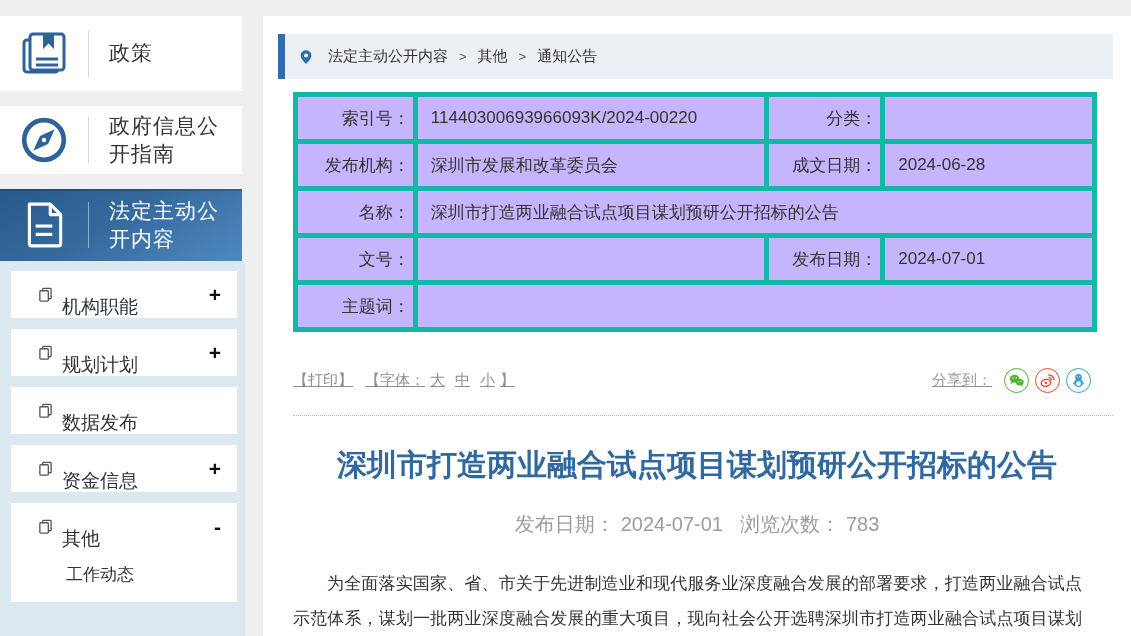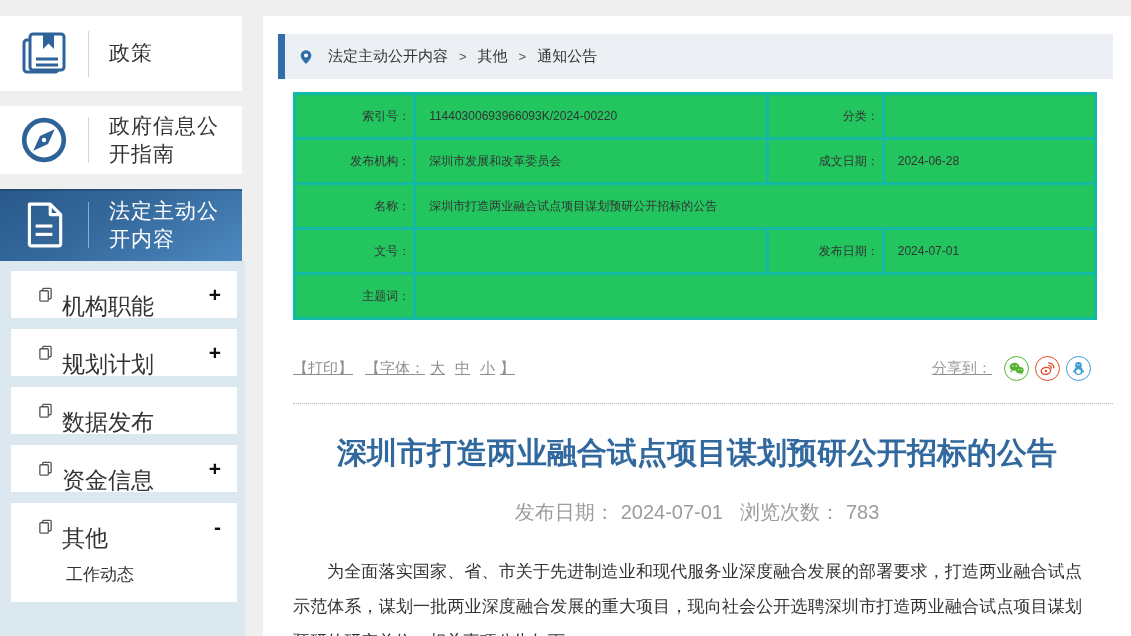--- a/index.html
+++ b/index.html
@@ -18,34 +18,34 @@
   .p-divider{width:1px;height:46px;background:#d6d6d6;flex-shrink:0;}
   .p-label{padding:0 8px 0 20px;font-size:21px;color:#333;line-height:1.35;letter-spacing:1px;}
   .p-card.active{background:linear-gradient(150deg,#29598b 0%,#35699c 45%,#4d89c0 100%);box-shadow:inset 0 2px 0 rgba(0,0,0,.18);}
   .p-card.active .p-label{color:#fff;}
   .p-card.active .p-divider{background:rgba(255,255,255,.45);}
 
   .sub-list{background:#dce8ef;margin-top:0;padding:10px 8px 0 11px;flex:1;}
   .s-card{background:#fff;margin-bottom:11px;cursor:pointer;}
   .s-row{height:47px;display:flex;align-items:center;padding:0 16px 0 27px;}
   .s-icon{display:flex;margin-right:9px;flex-shrink:0;}
-  .s-label{font-size:23px;color:#333;margin-top:24px;}
+  .s-label{font-size:19px;color:#333;margin-top:24px;}
   .s-exp{margin-left:auto;font-size:21px;color:#111;font-weight:600;line-height:1;}
   .s-child{padding:13px 0 16px 55px;font-size:17px;color:#333;cursor:pointer;}
 
   
   .main{flex:1;background:#fff;margin-left:18px;min-width:0;}
   .crumb{margin:18px 18px 0 15px;height:45px;background:#ecf0f4;border-left:7px solid #2f6ea9;
          display:flex;align-items:center;padding-left:13px;box-sizing:border-box;}
   .crumb-pin{display:flex;margin-right:14px;}
   .crumb-item{font-size:15px;color:#333;cursor:pointer;}
   .crumb-sep{color:#555;font-size:13px;margin:0 11px;}
 
   table.meta{width:calc(100% - 64px);margin:13px 34px 0 30px;border-collapse:collapse;table-layout:fixed;}
-  table.meta td{border:3px solid #14b8a6;height:40px;font-size:12px;color:#333;background:#22c55e;}
+  table.meta td{border:5px solid #14b8a6;height:40px;font-size:17px;color:#333;background:#c4b5fd;}
   td.lbl{text-align:right;padding-right:3px;white-space:nowrap;}
   td.val{text-align:left;padding-left:13px;overflow:hidden;}
 
   .tools{margin:36px 40px 0 30px;display:flex;align-items:center;font-size:15px;color:#8f8f8f;text-decoration:underline;}
   .t-print{cursor:pointer;margin-right:12px;}
   .t-font{display:flex;align-items:center;}
   .t-size{margin:0 5px;cursor:pointer;}
   .share{margin-left:auto;display:flex;align-items:center;color:#999;}
   .share-label{margin-right:6px;}
   .share-ic{width:25px;height:25px;border-radius:50%;border:1.5px solid;background:#fff;margin-left:6px;

